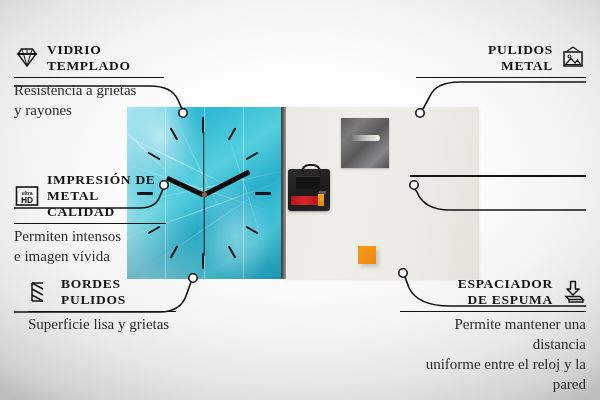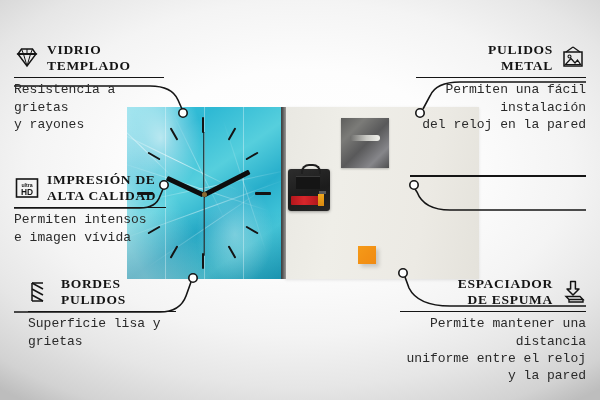--- a/index.html
+++ b/index.html
@@ -191,22 +191,22 @@
     white-space: pre-line;
   }
   .f-left .f-title { text-align: left; }
   .f-right .f-title { text-align: right; }
   .f-rule {
     height: 1.6px;
     background: #151515;
     margin: 3px 0 3px 0;
   }
   .f-desc {
-    font-family: Liberation Mono, monospace;
-    font-size: 13px;
+    font-family: Liberation Serif, serif;
+    font-size: 15px;
     color: #2a2a2a;
     line-height: 1.32;
     white-space: pre-line;
   }
   .f-left .f-desc { text-align: left; }
   .f-right .f-desc { text-align: right; }
   .f-icon {
     width: 26px; height: 24px;
     flex: 0 0 auto;
     display: flex; align-items: flex-start; justify-content: center;
@@ -318,21 +318,21 @@
   <div class="feature f-left" style="left:14px; top:172px; width:152px;">
     <div class="f-head">
       <span class="f-icon">
         <svg width="26" height="24" viewBox="0 0 26 24">
           <rect x="2.5" y="3" width="21" height="18" fill="none" stroke="#141414" stroke-width="1.6"></rect>
           <text x="13" y="11" font-family="Liberation Sans, sans-serif" font-size="5.2" font-weight="700" text-anchor="middle" fill="#141414">ultra</text>
           <text x="13" y="18.6" font-family="Liberation Sans, sans-serif" font-size="8.4" font-weight="700" text-anchor="middle" fill="#141414">HD</text>
         </svg>
       </span>
       <span class="f-title">IMPRESIÓN DE
-ALTA CALIDAD</span>
+METAL CALIDAD</span>
     </div>
     <div class="f-rule" style="width:152px"></div>
     <div class="f-desc">Permiten intensos
 e imagen vívida</div>
   </div>
 
   <div class="feature f-left" style="left:28px; top:276px; width:148px;">
     <div class="f-head">
       <span class="f-icon">
         <svg width="26" height="24" viewBox="0 0 26 24">
@@ -359,22 +359,20 @@
         <svg width="26" height="24" viewBox="0 0 26 24">
           <path d="M13,1 L6,6" stroke="#141414" stroke-width="1.2" fill="none"></path>
           <path d="M13,1 L20,6" stroke="#141414" stroke-width="1.2" fill="none"></path>
           <rect x="4" y="6" width="18" height="14" fill="none" stroke="#141414" stroke-width="1.5"></rect>
           <circle cx="9.5" cy="10.5" r="1.5" fill="none" stroke="#141414" stroke-width="1.1"></circle>
           <path d="M5.5,18.5 L11,12.5 L15,17 L17.5,14 L20.5,18.5 Z" fill="none" stroke="#141414" stroke-width="1.2"></path>
         </svg>
       </span>
     </div>
     <div class="f-rule" style="width:170px"></div>
-    <div class="f-desc">Permiten una fácil instalación
-del reloj en la pared</div>
   </div>
 
   <div class="feature f-right" style="left:410px; top:172px; width:176px;">
     <div class="f-rule" style="width:176px"></div>
   </div>
 
   <div class="feature f-right" style="left:400px; top:276px; width:186px;">
     <div class="f-head">
       <span class="f-title">ESPACIADOR
 DE ESPUMA</span>

